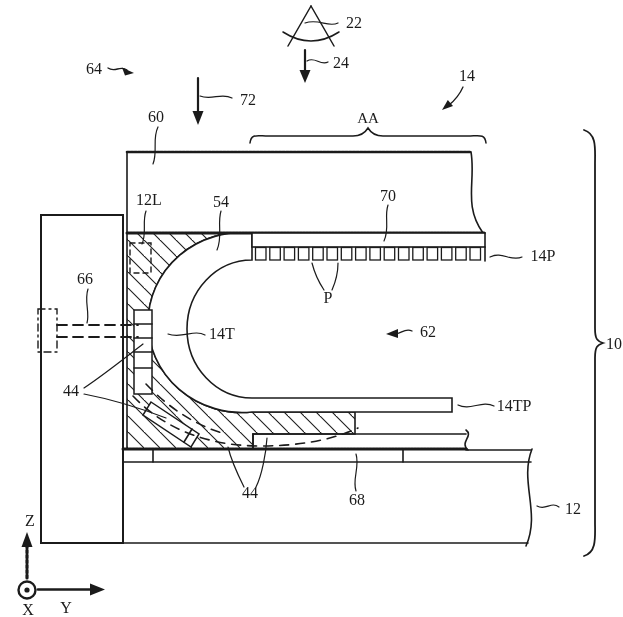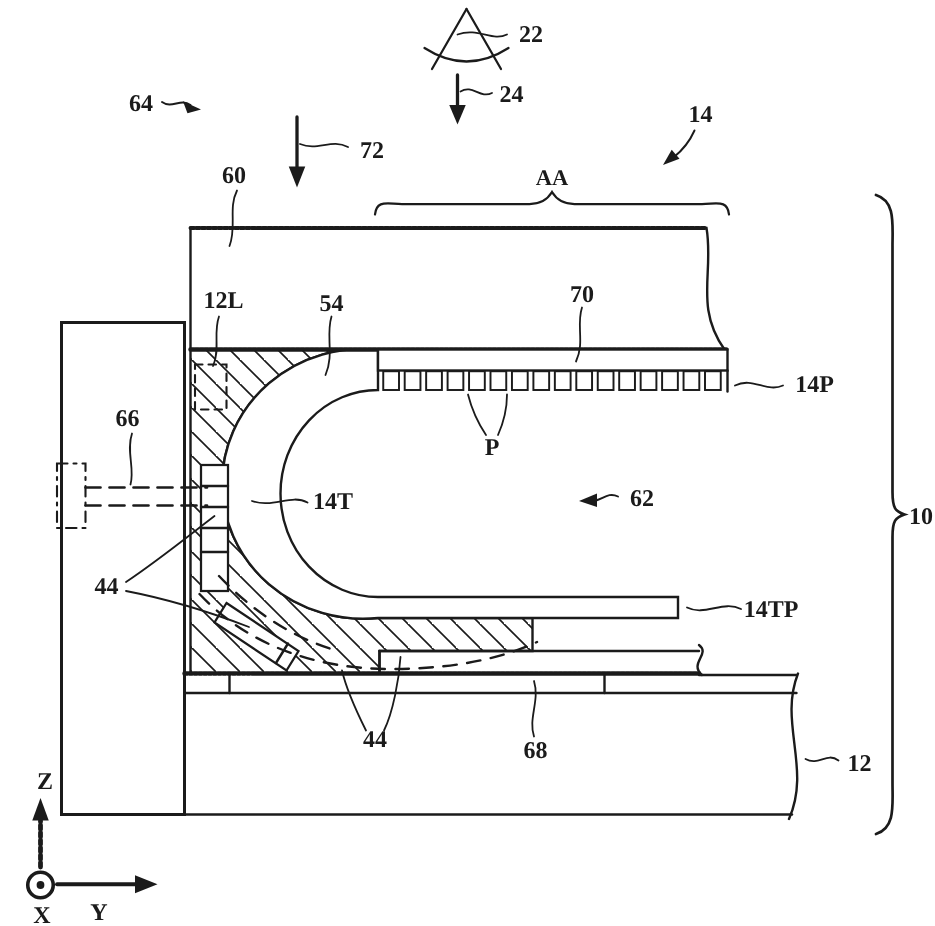--- a/index.html
+++ b/index.html
@@ -1,16 +1,16 @@
 <!DOCTYPE html>
 <html><head>
 <meta charset="utf-8">
 <style>
   html,body{margin:0;padding:0;background:#ffffff;}
-  .stage{width:623px;height:617px;position:relative;background:#fff;overflow:hidden;font-weight:bold;}
+  .stage{width:623px;height:617px;position:relative;background:#fff;overflow:hidden;}
   svg{display:block;}
   text{font-family:"Liberation Serif","DejaVu Serif",serif;fill:#1b1b1b;font-size:16px;}
   .small{font-size:15px;}
 </style>
 </head>
 <body>
 
 <div class="stage">
 <svg width="623" height="617" viewBox="0 0 623 617">
   <defs>

